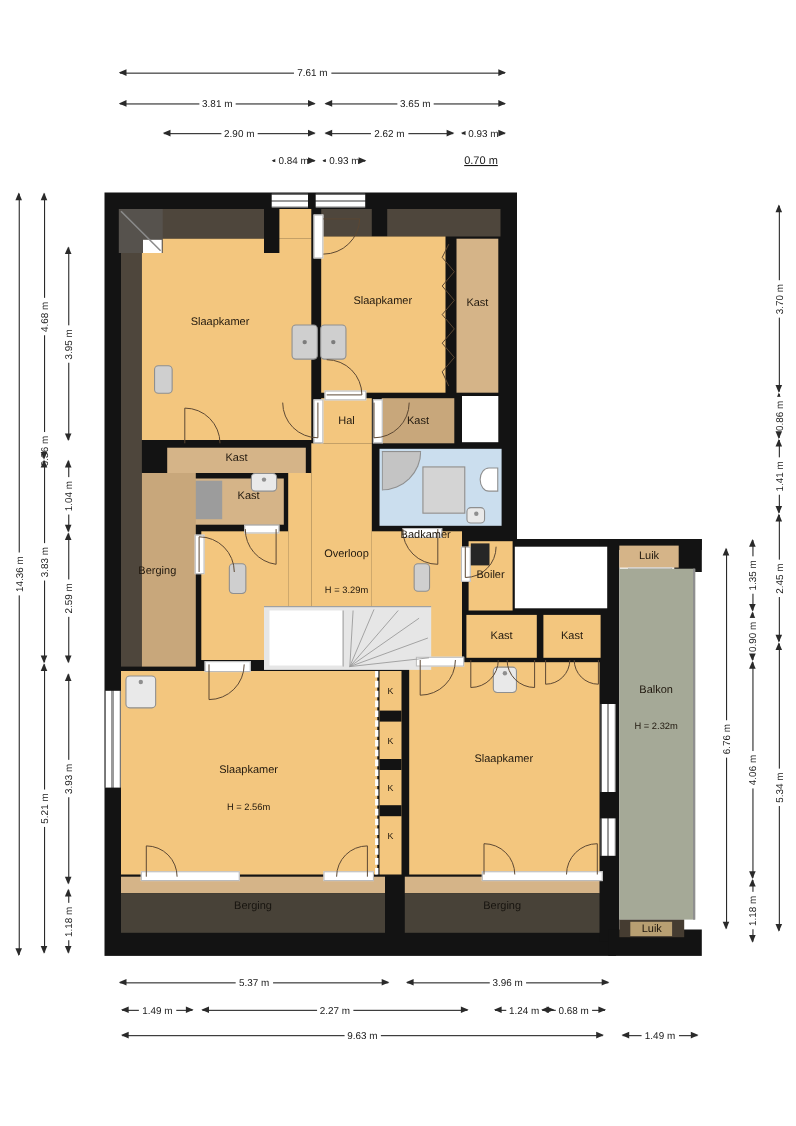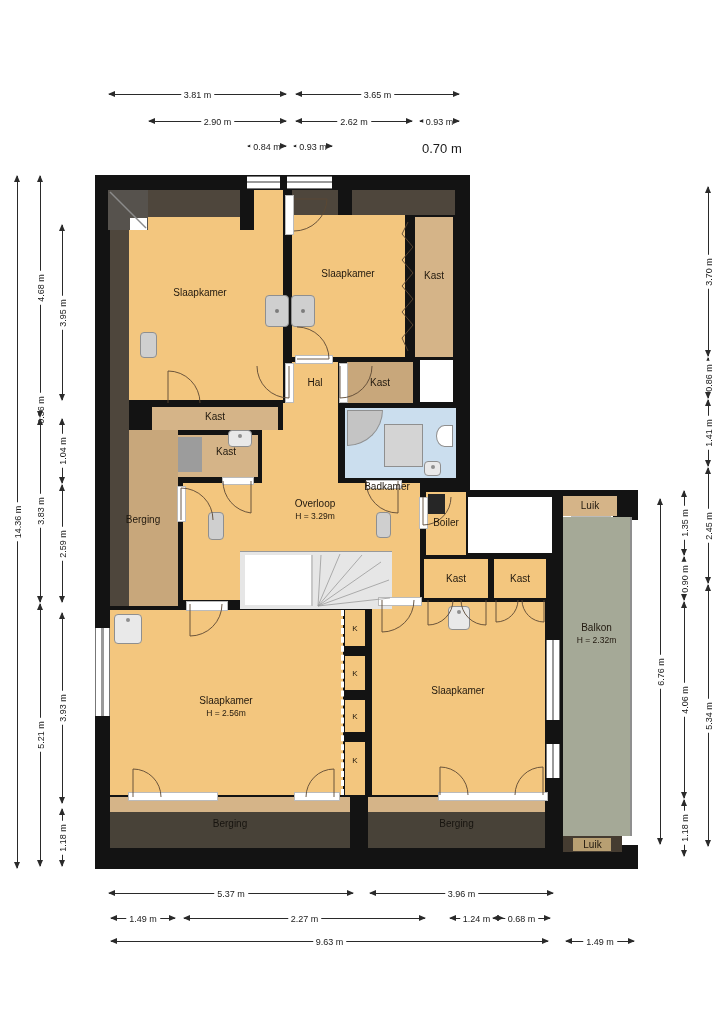--- a/index.html
+++ b/index.html
@@ -21,34 +21,34 @@
   .winv{position:absolute;background:linear-gradient(to right,#fff 40%,#9a9a9a 40%,#9a9a9a 58%,#fff 58%);border-left:1px solid #777;border-right:1px solid #777;}
   .gap{position:absolute;background:#fff;border:1px solid #bbb;}
   
   .fx{position:absolute;background:#CFCFCF;border:1px solid #8f8f8f;border-radius:4px;}
   .sink{position:absolute;background:#E9E9E9;border:1px solid #8f8f8f;border-radius:4px;}
   .sink::after{content:"";position:absolute;left:50%;top:3px;width:4px;height:4px;margin-left:-2px;background:#8f8f8f;border-radius:50%;}
   .dot::after{content:"";position:absolute;left:50%;top:50%;width:4px;height:4px;margin:-2px 0 0 -2px;background:#7c7c7c;border-radius:50%;}
   
   .rlbl{position:absolute;display:flex;align-items:center;justify-content:center;
         font-size:10px;color:#20180e;white-space:nowrap;}
-  .rlbl.small{font-size:8.5px;}
+  .rlbl.small{font-size:8.5px;margin-top:20px;}
   .rlbl.tiny{font-size:8px;}
   
   .dim-h{position:absolute;height:9px;}
   .dim-h .ln{position:absolute;left:1px;right:1px;top:4px;height:1px;background:#2a2a2a;}
   .dim-h::before{content:"";position:absolute;left:0;top:1px;border-top:3px solid transparent;border-bottom:3px solid transparent;border-right:7px solid #2a2a2a;}
   .dim-h::after{content:"";position:absolute;right:0;top:1px;border-top:3px solid transparent;border-bottom:3px solid transparent;border-left:7px solid #2a2a2a;}
   .dim-h .lbl{position:absolute;left:50%;top:4.5px;transform:translate(-50%,-50%);background:#fff;padding:0 3px;font-size:9px;line-height:11px;white-space:nowrap;color:#1a1a1a;}
   .dim-v{position:absolute;width:9px;}
   .dim-v .ln{position:absolute;top:1px;bottom:1px;left:4px;width:1px;background:#2a2a2a;}
   .dim-v::before{content:"";position:absolute;top:0;left:1px;border-left:3px solid transparent;border-right:3px solid transparent;border-bottom:7px solid #2a2a2a;}
   .dim-v::after{content:"";position:absolute;bottom:0;left:1px;border-left:3px solid transparent;border-right:3px solid transparent;border-top:7px solid #2a2a2a;}
   .dim-v .lbl{position:absolute;left:4.5px;top:50%;transform:translate(-50%,-50%) rotate(-90deg);background:#fff;padding:0 3px;font-size:9px;line-height:11px;white-space:nowrap;color:#1a1a1a;}
-  .dim-note{position:absolute;font-size:13px;color:#1a1a1a;white-space:nowrap;}
+  .dim-note{position:absolute;font-size:10px;color:#1a1a1a;white-space:nowrap;text-decoration:underline;}
   .svg-overlay{position:absolute;left:0;top:0;pointer-events:none;}
   .stairs{position:absolute;background:#E6E6E6;border-top:1px solid #999;}
   .kdash{position:absolute;width:0;border-left:3px dashed #fff;}
 </style>
 </head>
 <body>
 
 <div class="canvas">
 
   <div>
@@ -251,20 +251,24 @@
         <span>K</span>
       </div>
     <div class="rlbl tiny" style="left:345px;top:710px;width:20px;height:12px">
         <span>K</span>
       </div>
     <div class="rlbl tiny" style="left:345px;top:754px;width:20px;height:12px">
         <span>K</span>
       </div>
   </div>
 
+  <div class="dim-h" style="left:108px;top:62px;width:352px">
+      <i class="ln"></i>
+      <span class="lbl">7.61 m</span>
+    </div>
   <div class="dim-h" style="left:108px;top:90px;width:179px">
       <i class="ln"></i>
       <span class="lbl">3.81 m</span>
     </div>
   <div class="dim-h" style="left:295px;top:90px;width:165px">
       <i class="ln"></i>
       <span class="lbl">3.65 m</span>
     </div>
   <div class="dim-h" style="left:148px;top:117px;width:139px">
       <i class="ln"></i>

